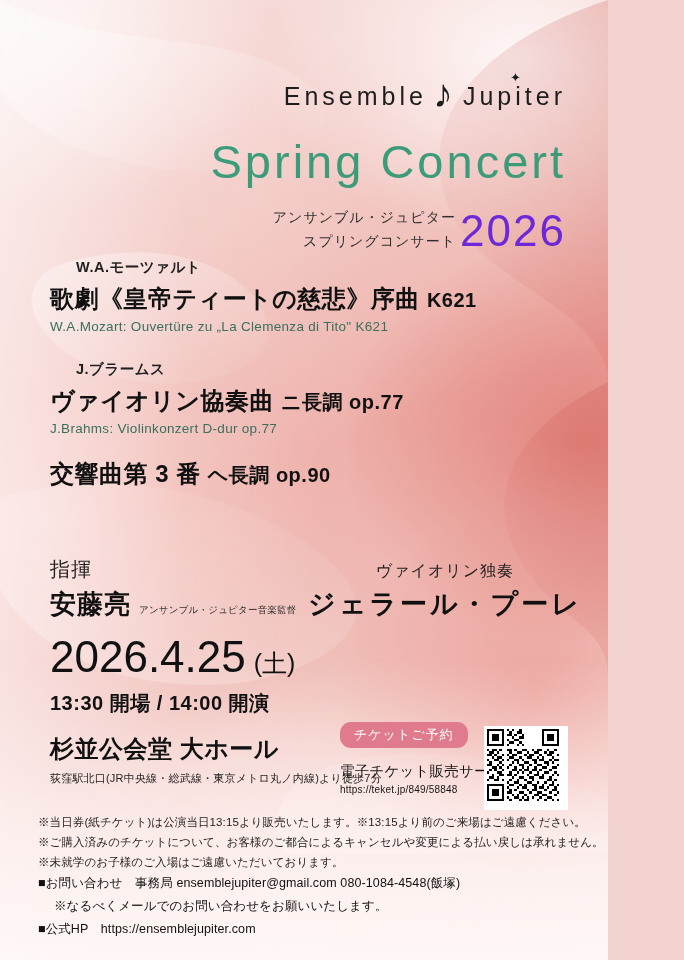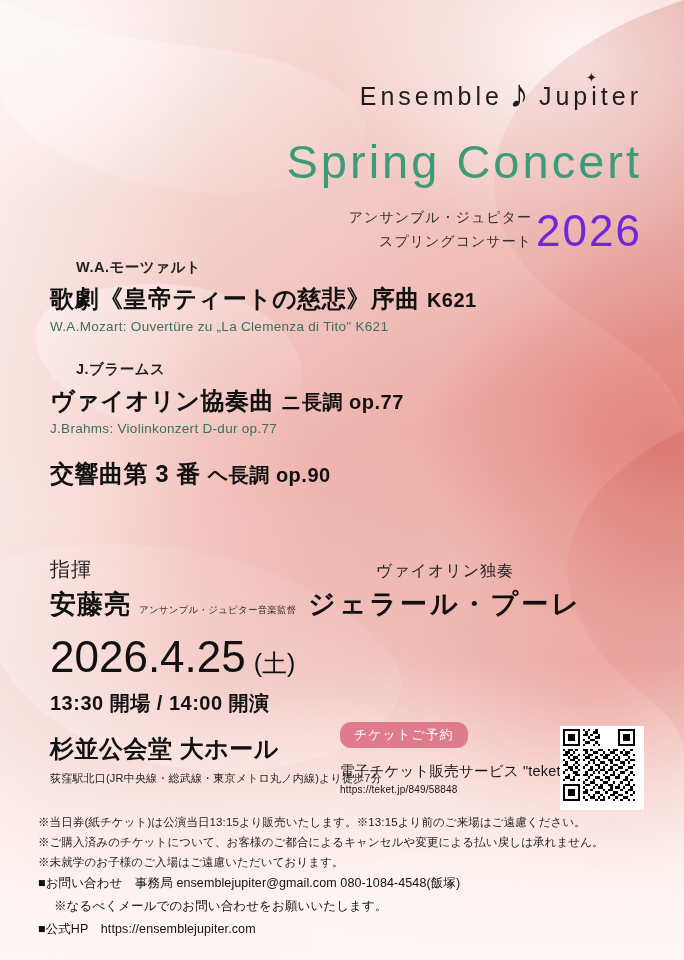--- a/index.html
+++ b/index.html
@@ -8,21 +8,21 @@
   }
   body {
     width: 684px;
     height: 960px;
     font-family: "Liberation Sans", sans-serif;
     background: #f3d3cf;
     overflow: hidden;
   }
   .poster {
     position: relative;
-    width: 684px;
+    width: 608px;
     height: 960px;
     overflow: hidden;
     color: #2b2b2b;
   }
   
   .bg {
     position: absolute;
     inset: 0;
     background:
       radial-gradient(ellipse 420px 300px at 86% 6%, rgba(255,255,255,0.85), rgba(255,255,255,0) 62%),

